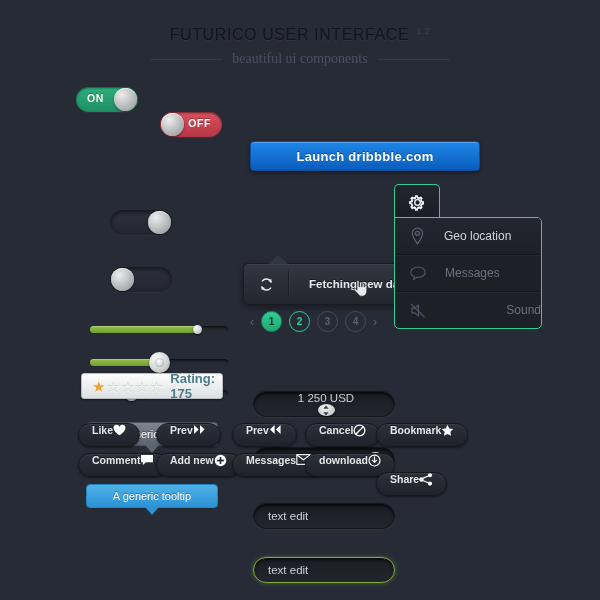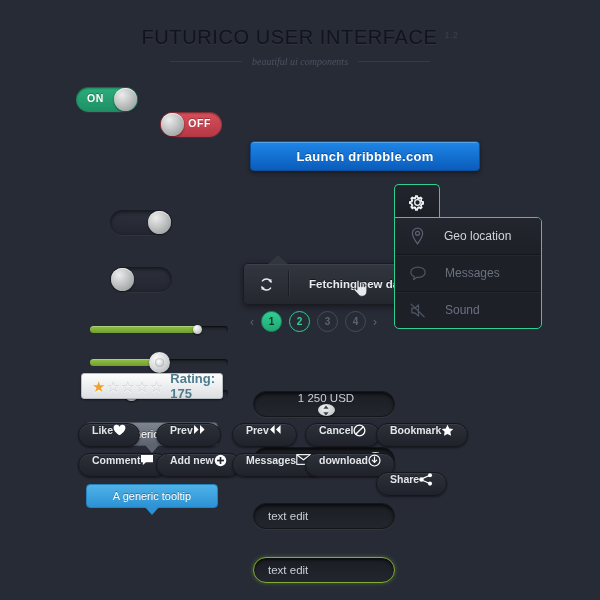--- a/index.html
+++ b/index.html
@@ -8,31 +8,31 @@
     width: 600px; height: 600px;
     overflow: hidden;
     font-family: "Liberation Sans", sans-serif;
     -webkit-font-smoothing: antialiased;
   }
   .page { position: relative; width: 600px; height: 600px; }
 
   
   .header { position: absolute; top: 26px; left: 0; width: 600px; text-align: center; }
   .title {
-    font-size: 20px; letter-spacing: 0.6px; color: #11141c;
+    font-size: 16px; letter-spacing: 0.6px; color: #11141c;
     font-weight: 400; display: inline-block;
     text-shadow: 0 1px 0 rgba(255,255,255,0.045);
   }
   .version {
     font-size: 9px; color: #3a4050; margin-left: 7px;
     vertical-align: 6px; letter-spacing: 0.5px;
   }
   .sub-wrap { margin-top: 7px; display: flex; align-items: center; justify-content: center; gap: 10px; }
   .sub-rule { width: 72px; height: 1px; background: #343a47; }
-  .subtitle { font-family: "Liberation Serif", serif; font-style: italic; font-size: 10px; color: #4b5162; }
+  .subtitle { font-family: "Liberation Serif", serif; font-size: 14px; color: #4b5162; }
 
   
   .abs { position: absolute; }
 
   
   .toggle {
     width: 62px; height: 25px; border-radius: 13px; position: relative;
     box-shadow: inset 0 1px 2px rgba(0,0,0,0.55), 0 1px 0 rgba(255,255,255,0.05);
   }
   .toggle.on  { background: linear-gradient(#2dae7c, #1e8f63); }
@@ -171,21 +171,21 @@
     border-radius: 5px 5px 0 0;
     background: linear-gradient(#22252d, #1b1e25);
     display: flex; align-items: center; justify-content: center;
   }
   .settings-body {
     border: 1.5px solid #2fcf92; border-radius: 0 5px 5px 5px;
     background: #1d2027; overflow: hidden;
   }
   .set-item { display: flex; align-items: center; height: 36px; padding-left: 14px; gap: 18px;
     border-bottom: 1px solid #15171c; box-shadow: 0 1px 0 rgba(255,255,255,0.03); }
-  .set-item:last-child { border-bottom: none; }
+  .set-item:last-child { border-bottom: none; justify-content: space-between; }
   .set-item.active { background: linear-gradient(#23262e, #1d2027); }
   .set-label { font-size: 12px; color: #6a7180; }
   .set-item.active .set-label { color: #cfd4dc; }
 
   
   .pill {
     background: linear-gradient(#2c3039, #1f222a);
     border: 1px solid #15171c; border-radius: 14px;
     height: 22px; display: inline-flex; align-items: flex-start; justify-content: center;
     padding: 0 13px;

